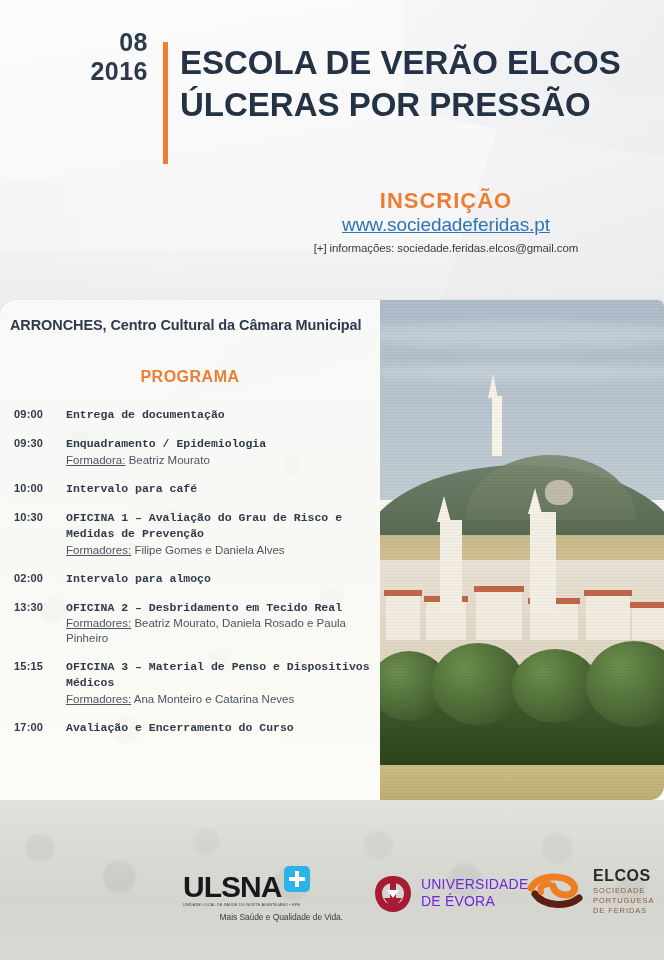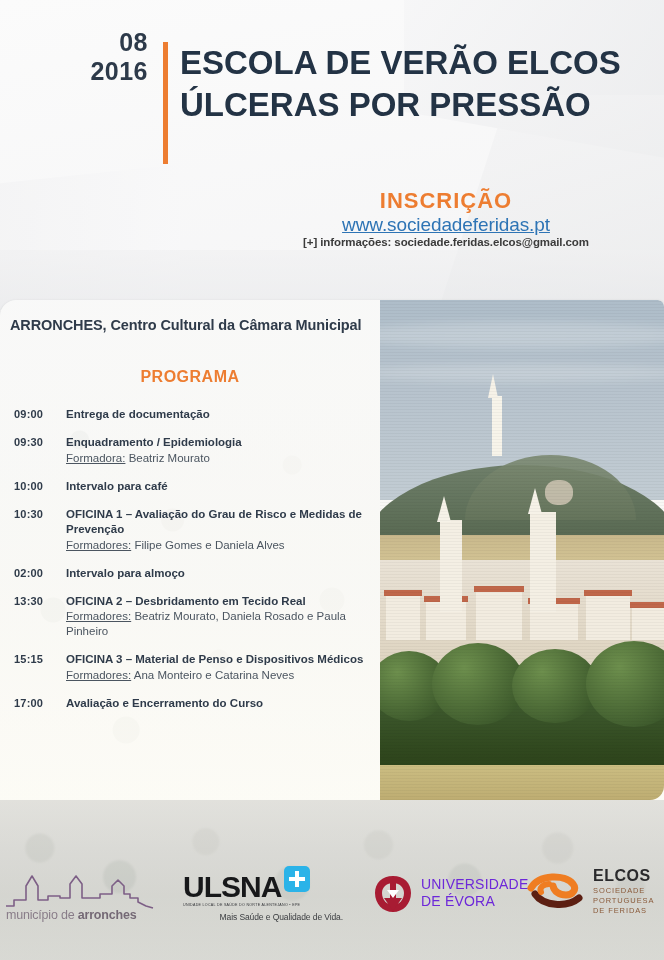--- a/index.html
+++ b/index.html
@@ -25,21 +25,21 @@
   .date-month{font-size:25px;font-weight:bold;line-height:1.05;letter-spacing:.3px;margin-top:3px;padding-right:4px;}
   .date-year{font-size:25px;font-weight:bold;line-height:1.05;letter-spacing:.5px;margin-top:3px;padding-right:4px;}
   .divider{position:absolute;left:163px;top:12px;width:5px;height:122px;background:#ed7d31;}
   .title-block{position:absolute;left:180px;top:12px;color:#233345;}
   .title-line{font-size:33px;font-weight:bold;letter-spacing:0px;line-height:1.28;white-space:nowrap;}
 
   
   .inscricao{position:absolute;right:38px;top:188px;text-align:center;width:360px;}
   .insc-title{color:#ed7d31;font-size:22px;font-weight:bold;letter-spacing:1px;}
   .insc-url{margin-top:0;font-size:19px;color:#2e74b5;text-decoration:underline;letter-spacing:-.1px;}
-  .insc-mail{font-size:11.5px;color:#3b3b3b;letter-spacing:-.1px;font-weight:bold;}
+  .insc-mail{margin-top:6px;font-size:11.5px;color:#3b3b3b;letter-spacing:-.1px;}
 
   
   .card{
     position:absolute;left:0;top:300px;width:664px;height:500px;
     border-top-left-radius:16px;border-top-right-radius:6px;
     overflow:hidden;
     box-shadow:0 1px 3px rgba(0,0,0,.14);
     background:#f7f7f6;
   }
   .card-photo-left{
@@ -97,21 +97,21 @@
   
   .card-body{position:absolute;left:0;top:0;width:380px;height:500px;padding-left:28px;}
   .venue{position:absolute;left:10px;top:17px;font-size:14.5px;font-weight:bold;color:#2f3b4a;letter-spacing:-.1px;white-space:nowrap;}
   .programa{position:absolute;left:0;top:68px;width:380px;text-align:center;
     color:#ed7d31;font-size:16px;font-weight:bold;letter-spacing:.5px;}
 
   .schedule{position:absolute;left:14px;top:107px;width:366px;}
   .row{position:relative;display:flex;margin-bottom:13px;}
   .time{width:52px;flex:0 0 52px;font-size:11px;font-weight:bold;color:#2f3b4a;padding-top:1px;letter-spacing:.2px;}
   .desc{flex:1;font-size:11.5px;color:#3c4854;line-height:1.30;}
-  .desc .main{font-weight:bold;color:#2f3b4a;}
+  .desc .main{font-weight:bold;color:#2f3b4a;font-family:Liberation Mono, monospace;}
   .desc .sub{display:block;margin-top:1px;color:#4b5560;}
   .desc .sub u{text-decoration:underline;}
 
   
   .footer{position:absolute;left:0;top:800px;width:664px;height:160px;overflow:hidden;}
   .footer-bg{position:absolute;inset:0;
     background:linear-gradient(180deg,#d9d8d2 0%,#cfcfca 30%,#c9cac4 60%,#d3d4ce 100%);}
   .footer-tex{position:absolute;inset:0;opacity:.55;
     background-image:
       radial-gradient(circle at 6% 30%, rgba(150,155,145,.5) 0 14px, transparent 15px),
@@ -262,26 +262,20 @@
         </div>
     </div>
   </div>
 
   <div class="footer">
     <div class="footer-bg"></div>
     <div class="footer-tex"></div>
     <div class="footer-veil"></div>
   </div>
 
-  <div class="logo logo-arronches">
-    <svg width="150" height="40" viewBox="0 0 150 40">
-      <polyline points="2,34 10,34 10,28 22,28 22,14 28,4 34,14 34,28 44,28 44,24 56,24 56,26 66,26 66,12 72,4 78,12 78,26 96,26 96,22 108,22 108,14 114,8 120,14 120,22 126,22 126,26 134,26 134,30 142,34 149,36" fill="none" stroke="#7d5f86" stroke-width="1.6" stroke-linejoin="round"></polyline>
-    </svg>
-    <div class="arronches-word"><span>município de </span><b>arronches</b></div>
-  </div>
 
   <div class="logo logo-ulsna">
     <div class="ulsna-word"><span>ULSNA</span><span class="ulsna-plus"></span></div>
     <div class="ulsna-sub">UNIDADE LOCAL DE SAÚDE DO NORTE ALENTEJANO • EPE</div>
     <div class="ulsna-tag">Mais Saúde e Qualidade de Vida.</div>
   </div>
 
   <div class="logo logo-evora">
     <svg class="evora-mark" viewBox="0 0 40 40">
       <path d="M20 2 C9 2 2 9 2 19 C2 30 10 38 20 38 C30 38 38 30 38 19 C38 9 31 2 20 2 Z

